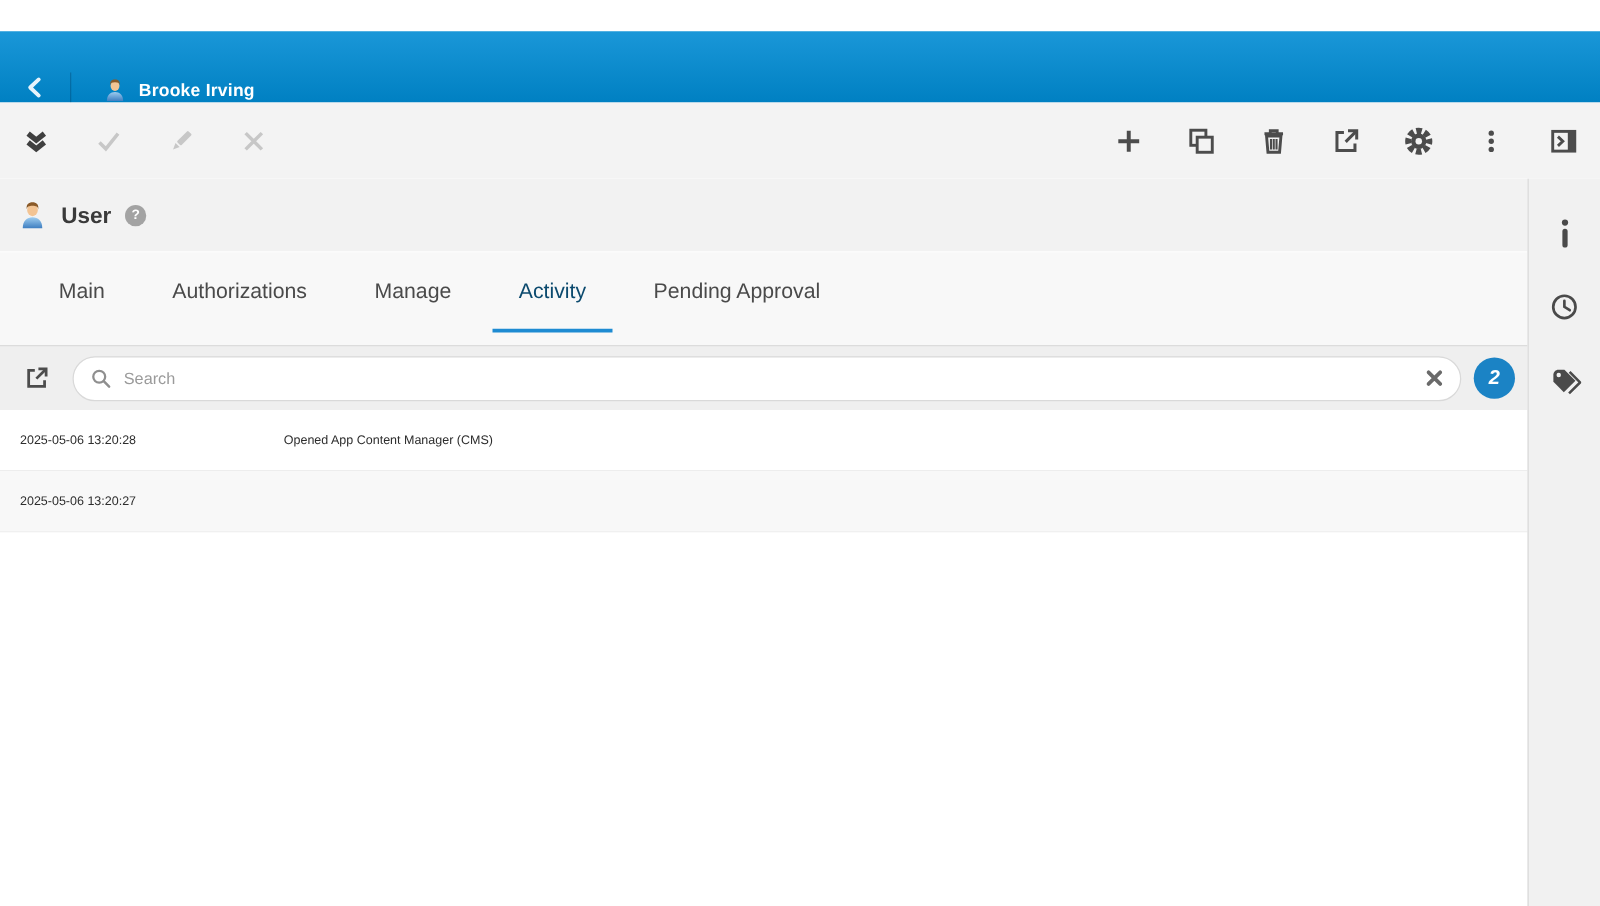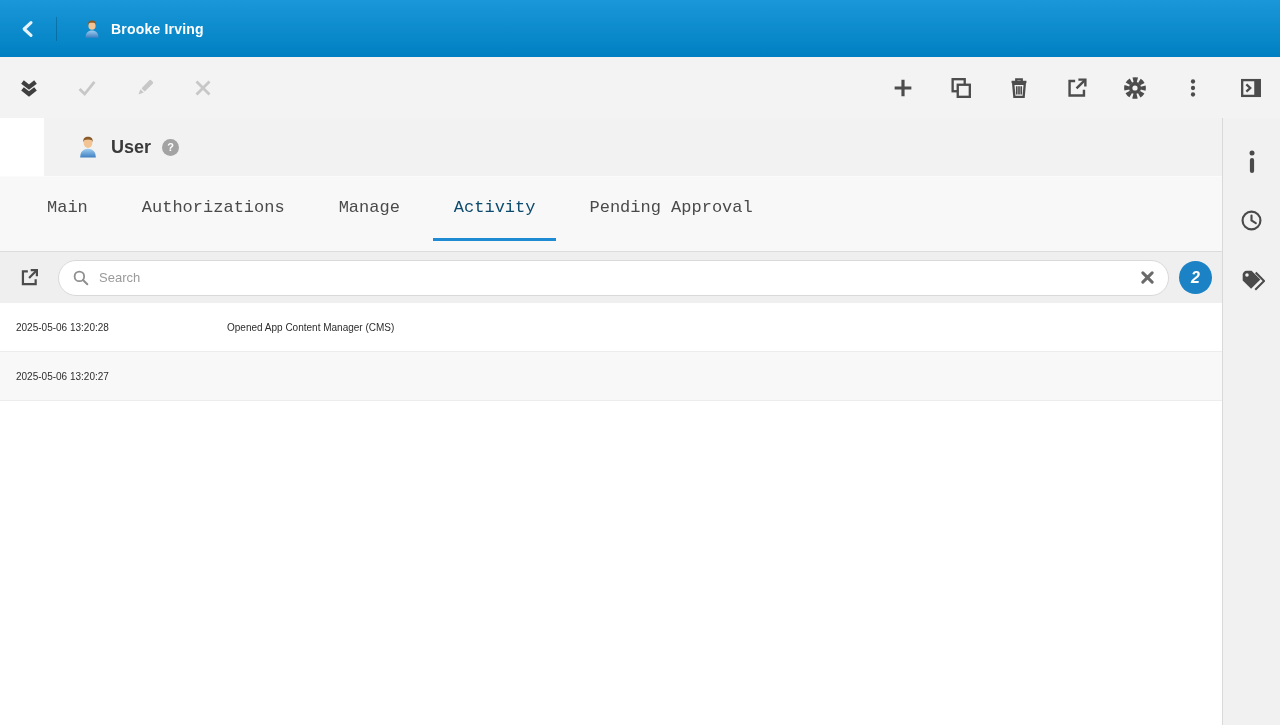--- a/index.html
+++ b/index.html
@@ -1,54 +1,54 @@
 <!DOCTYPE html>
 <html><head>
 <meta charset="utf-8">
 <style>
   * { margin:0; padding:0; box-sizing:border-box; }
   html,body { width:1280px; height:725px; overflow:hidden; }
   body { font-family:"Liberation Sans","DejaVu Sans",sans-serif; background:#fff; }
   .app { width:1280px; height:725px; display:flex; flex-direction:column; }
 
   
-  .topbar { height:57px; flex:0 0 57px; display:flex; align-items:center;
-            background:linear-gradient(#1a97d8,#0080c2); }
+  .topbar { height:57px; flex:0 0 57px; display:flex; align-items:flex-end;
+            background:linear-gradient(#1a97d8,#0080c2);margin-top:25px; }
   .back-btn { width:57px; border:none; background:transparent; cursor:pointer;
               display:flex; align-items:center; justify-content:center;
               border-right:1px solid rgba(0,30,60,0.25); color:#e7f3fb; }
   .topbar-record { display:flex; align-items:center; gap:9px; padding-left:25px; }
   .record-name { color:#ffffff; font-weight:bold; font-size:14px; letter-spacing:.2px; }
 
   
   .toolbar { height:61px; flex:0 0 61px; background:#f3f3f3; display:flex;
              align-items:center; justify-content:space-between; }
   .tb-group { display:flex; align-items:center; }
   .tb-btn { width:58px; height:61px; border:none; background:transparent; cursor:pointer;
             display:flex; align-items:center; justify-content:center; color:#4c4c4c; }
   .tb-btn.disabled { color:#c7c7c7; cursor:default; }
 
   
   .body-row { flex:1; display:flex; min-height:0; }
   .content { flex:1; display:flex; flex-direction:column; min-width:0; background:#ffffff; }
 
   
   .title-row { height:58px; flex:0 0 58px; background:#f2f2f2; display:flex;
-               align-items:center; gap:11px; padding-left:32px;margin-left:44px; }
+               align-items:center; gap:11px; padding-left:14px; }
   .page-title { font-size:18px; font-weight:bold; color:#3a3a3a; }
   .help-circle { width:17px; height:17px; border-radius:50%; background:#a3a3a3; color:#ffffff;
                  font-size:11px; font-weight:bold; display:flex; align-items:center;
                  justify-content:center; }
 
   
   .tab-card { background:#f8f8f8; padding:0 0 10px 0; border-top:1px solid #fbfbfb; }
   .tabs { display:flex; align-items:stretch; padding-left:26px; gap:12px; height:64px; }
   .tab { display:flex; align-items:center; padding:0 21px; font-size:17px; color:#4a4a4a;
          cursor:pointer; border-bottom:3px solid transparent; background:transparent; border-top:none;
-         border-left:none; border-right:none; font-family:Liberation Mono, monospace; }
+         border-left:none; border-right:none; font-family:Liberation Sans, sans-serif; }
   .tab.active { color:#0c4a6e; border-bottom-color:#1e8bd2; }
 
   
   .search-row { height:52px; flex:0 0 52px; background:#efefef; border-top:1px solid #dcdcdc;
                 display:flex; align-items:center; padding-right:10px; }
   .open-btn { width:58px; height:52px; border:none; background:transparent; cursor:pointer;
               display:flex; align-items:center; justify-content:center; color:#4c4c4c; }
   .search-pill { flex:1; height:36px; background:#ffffff; border:1px solid #d9d9d9;
                  border-radius:18px; display:flex; align-items:center; padding:0 14px 0 13px; gap:9px; }
   .search-pill input { flex:1; border:none; outline:none; background:transparent; font-size:13px;

